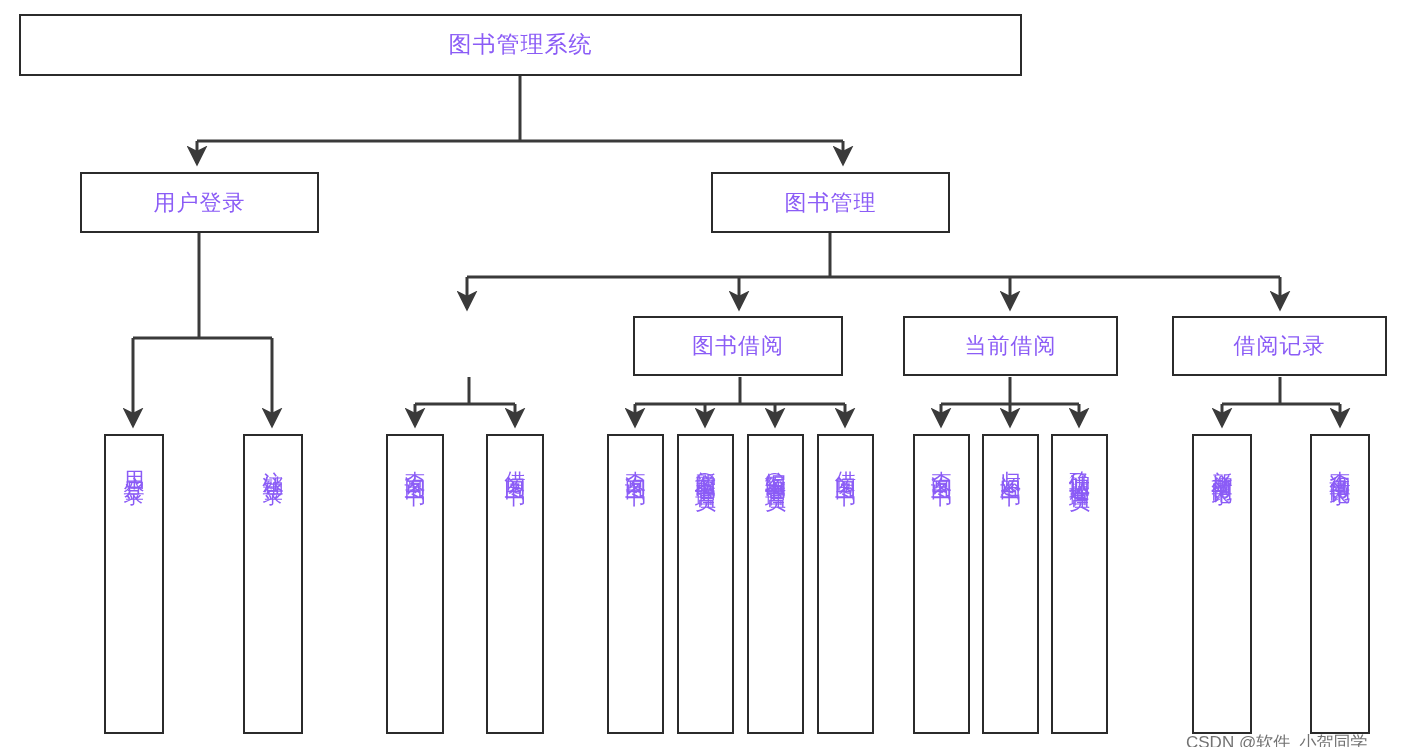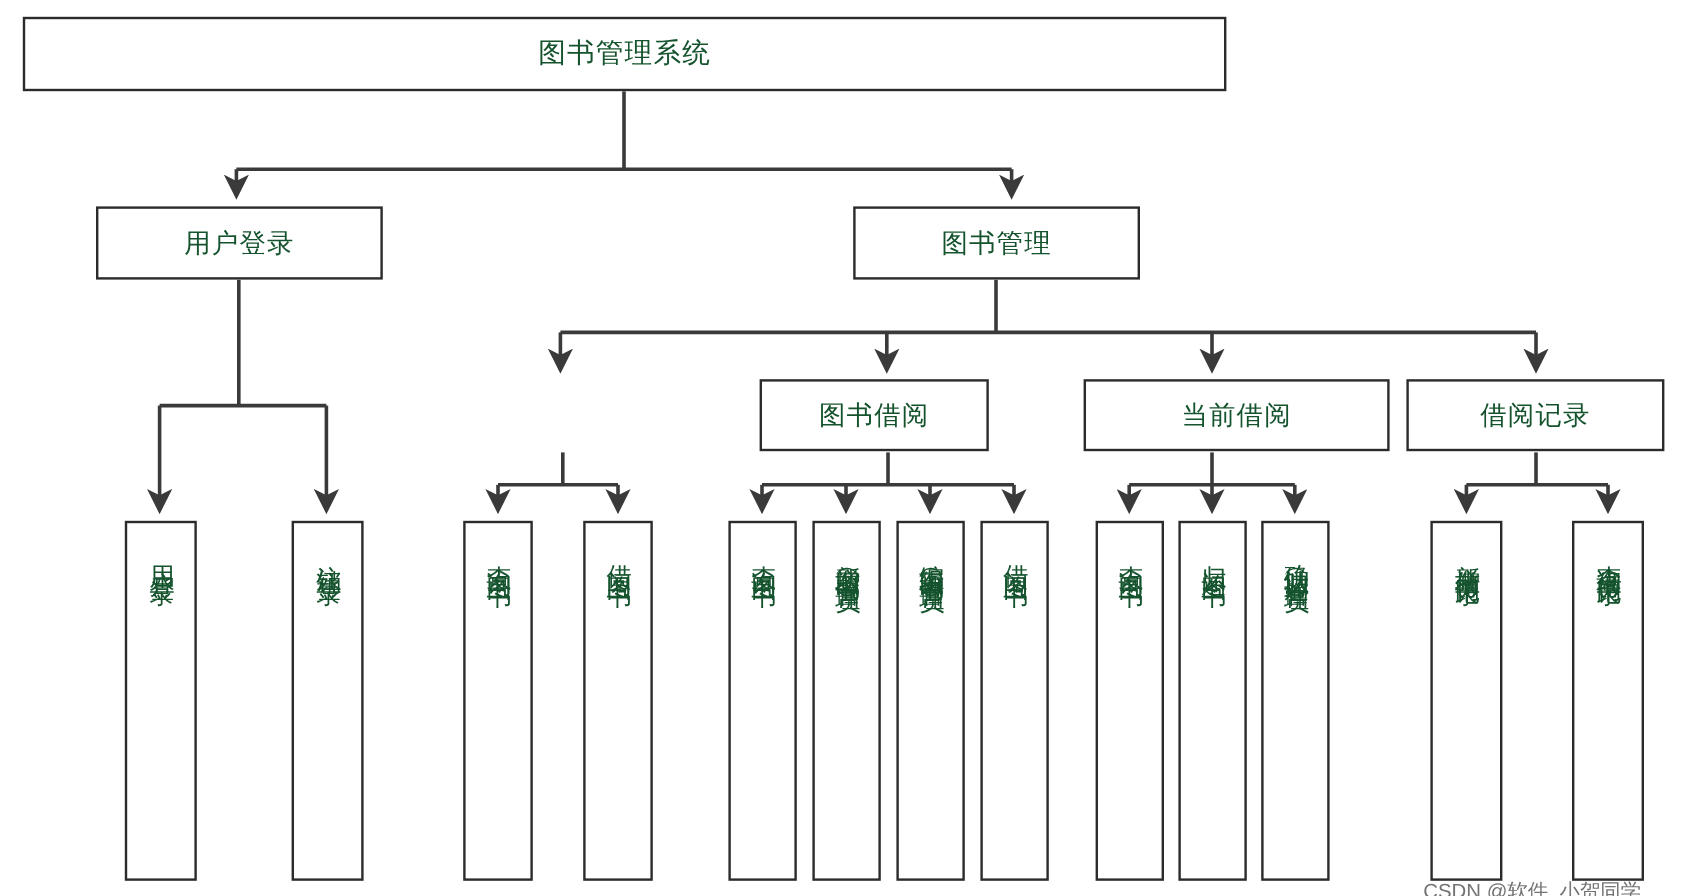--- a/index.html
+++ b/index.html
@@ -27,21 +27,21 @@
     pointer-events: none;
   }
   .node {
     position: absolute;
     box-sizing: border-box;
     background: #ffffff;
     border: 2px solid #2b2b2b;
     display: flex;
     align-items: center;
     justify-content: center;
-    color: #14532d;
+    color: #8b5cf6;
     z-index: 2;
   }
   .node .node-label {
     display: block;
     text-align: center;
     line-height: 1.18;
     white-space: nowrap;
   }
   
   .node.horiz .node-label {
@@ -138,24 +138,24 @@
     <span class="node-label">图书管理系统</span>
   </div>
 
   <div class="node horiz" style="left:80px; top:172px; width:239px; height:61px;">
     <span class="node-label">用户登录</span>
   </div>
   <div class="node horiz" style="left:711px; top:172px; width:239px; height:61px;align-items:center;">
     <span class="node-label">图书管理</span>
   </div>
 
-  <div class="node horiz" style="left:633px; top:316px; width:191px; height:60px;">
+  <div class="node horiz" style="left:633px; top:316px; width:210px; height:60px;">
     <span class="node-label">图书借阅</span>
   </div>
-  <div class="node horiz" style="left:903px; top:316px; width:255px; height:60px;">
+  <div class="node horiz" style="left:903px; top:316px; width:215px; height:60px;">
     <span class="node-label">当前借阅</span>
   </div>
   <div class="node horiz" style="left:1172px; top:316px; width:215px; height:60px;">
     <span class="node-label">借阅记录</span>
   </div>
 
   <div class="node vert" style="left:104px; top:434px; width:60px; height:300px;">
     <span class="node-label">用户登录</span>
   </div>
   <div class="node vert" style="left:243px; top:434px; width:60px; height:300px;">

